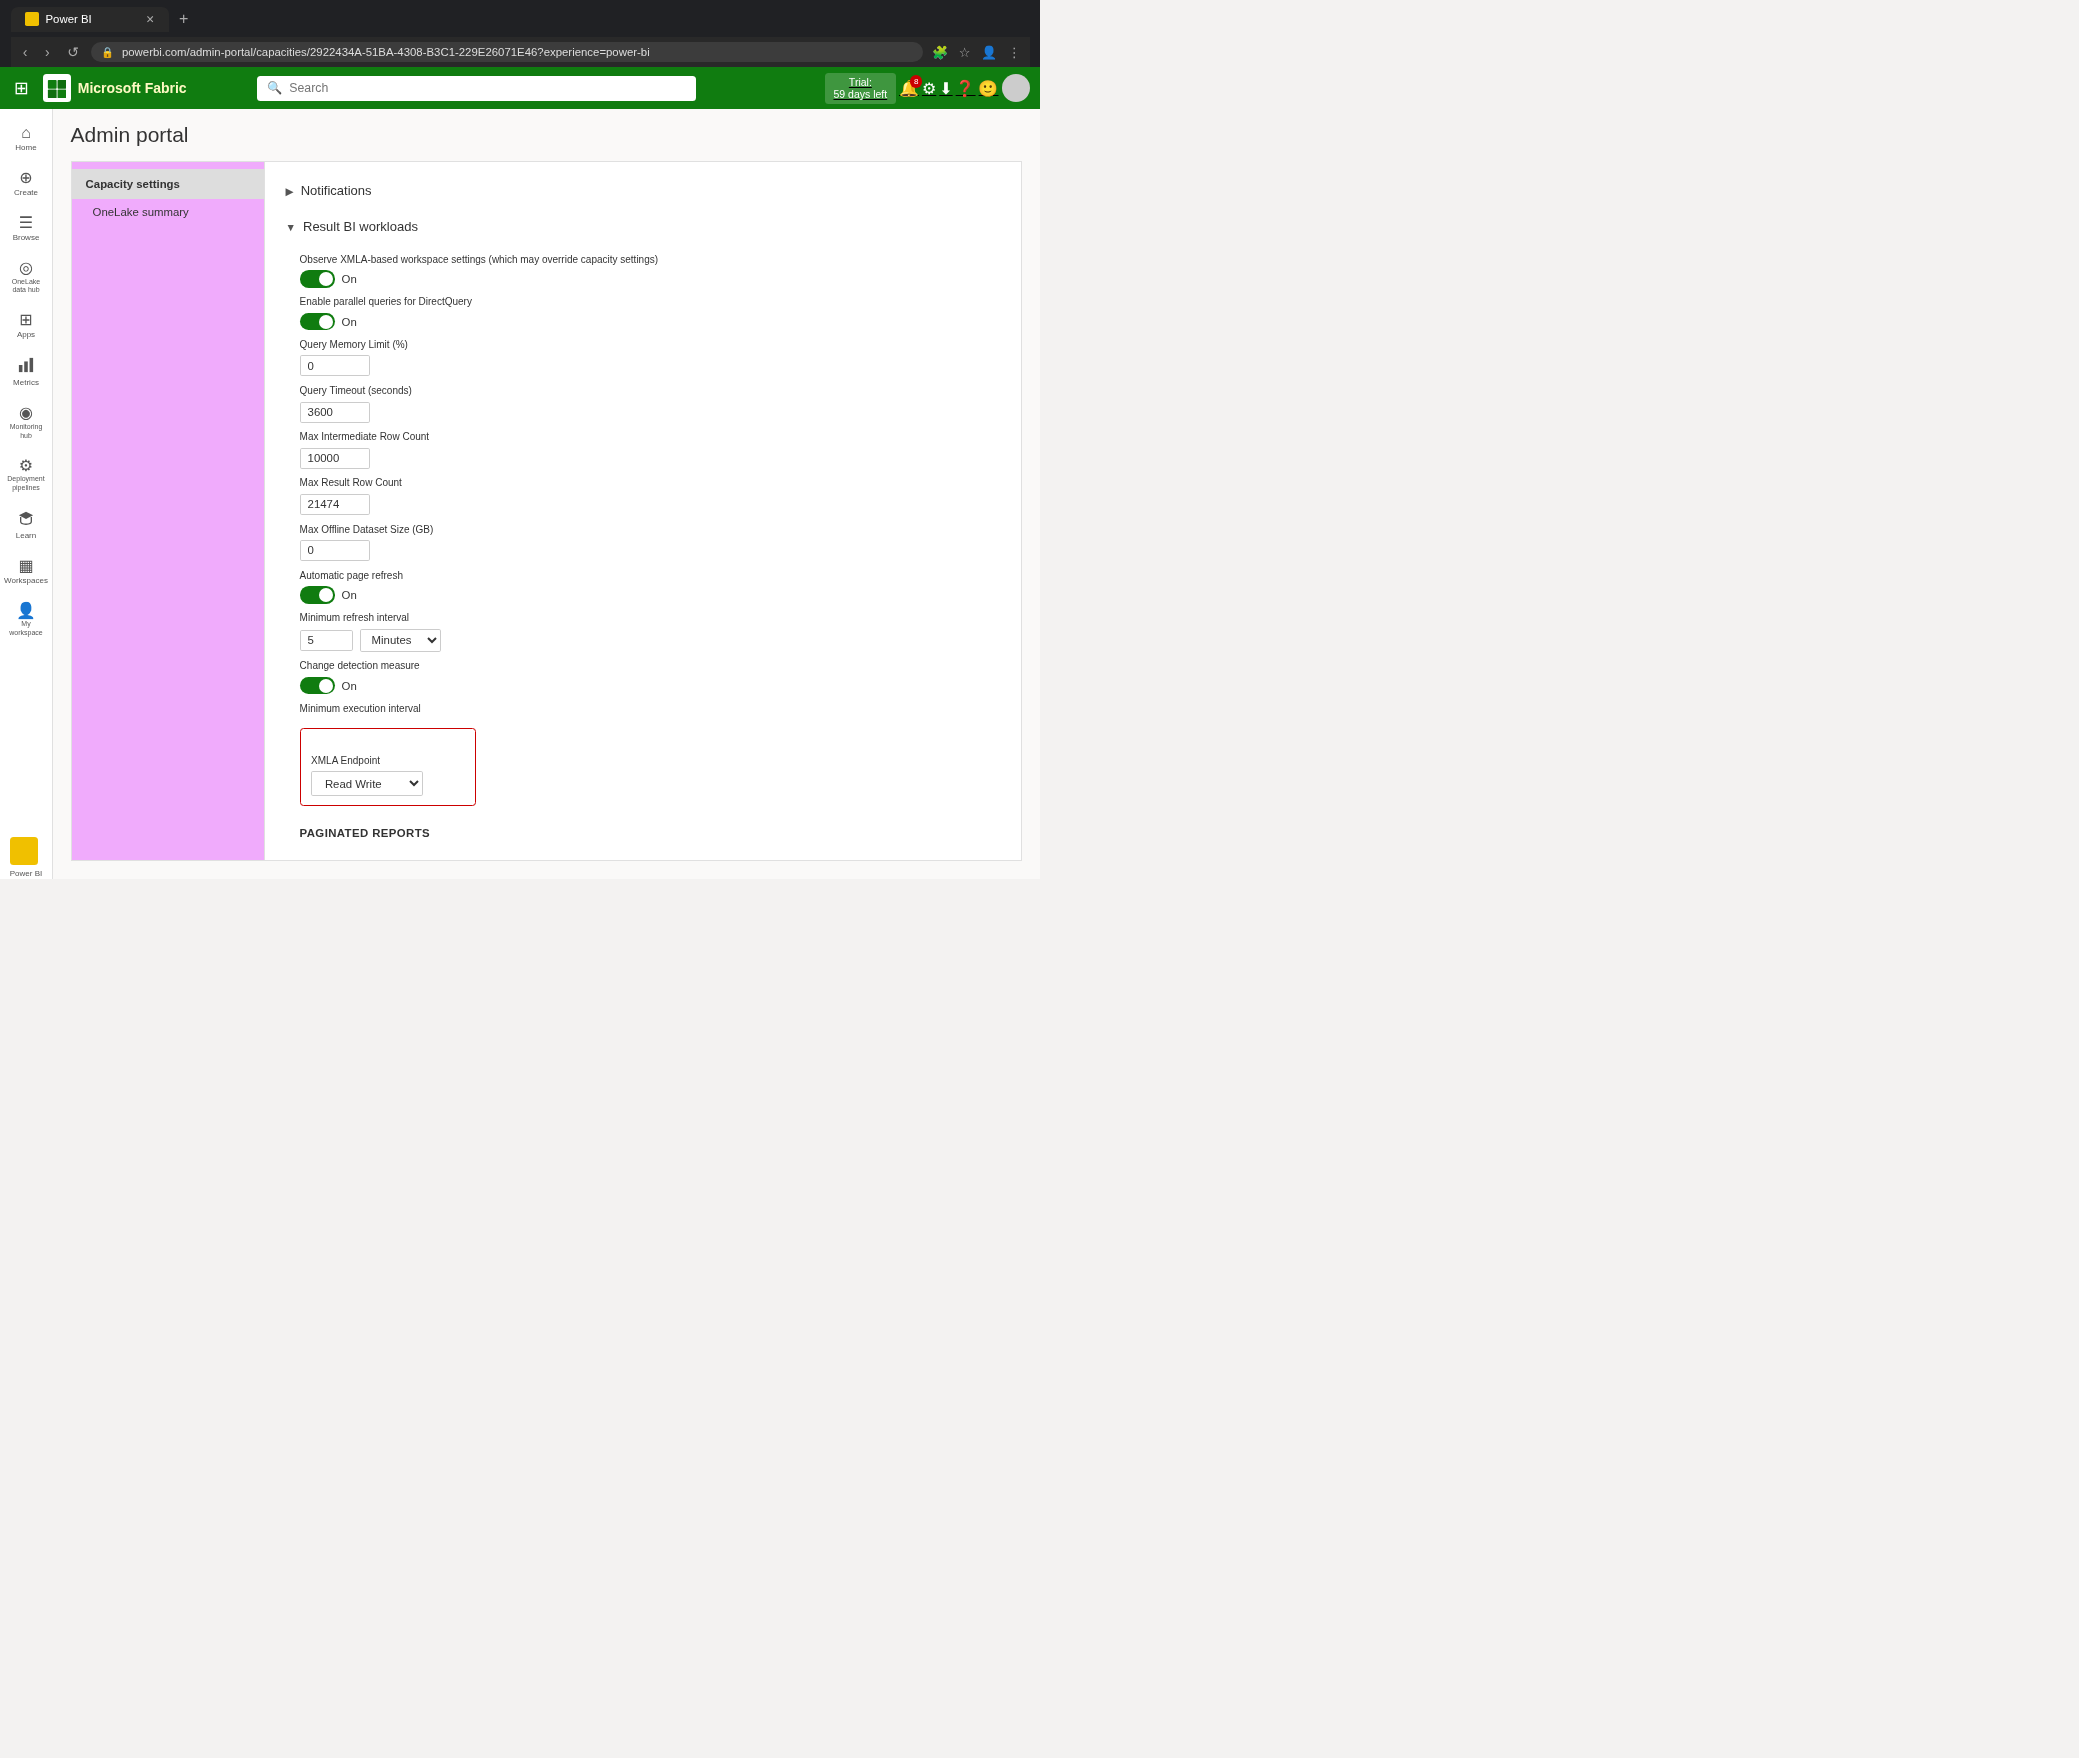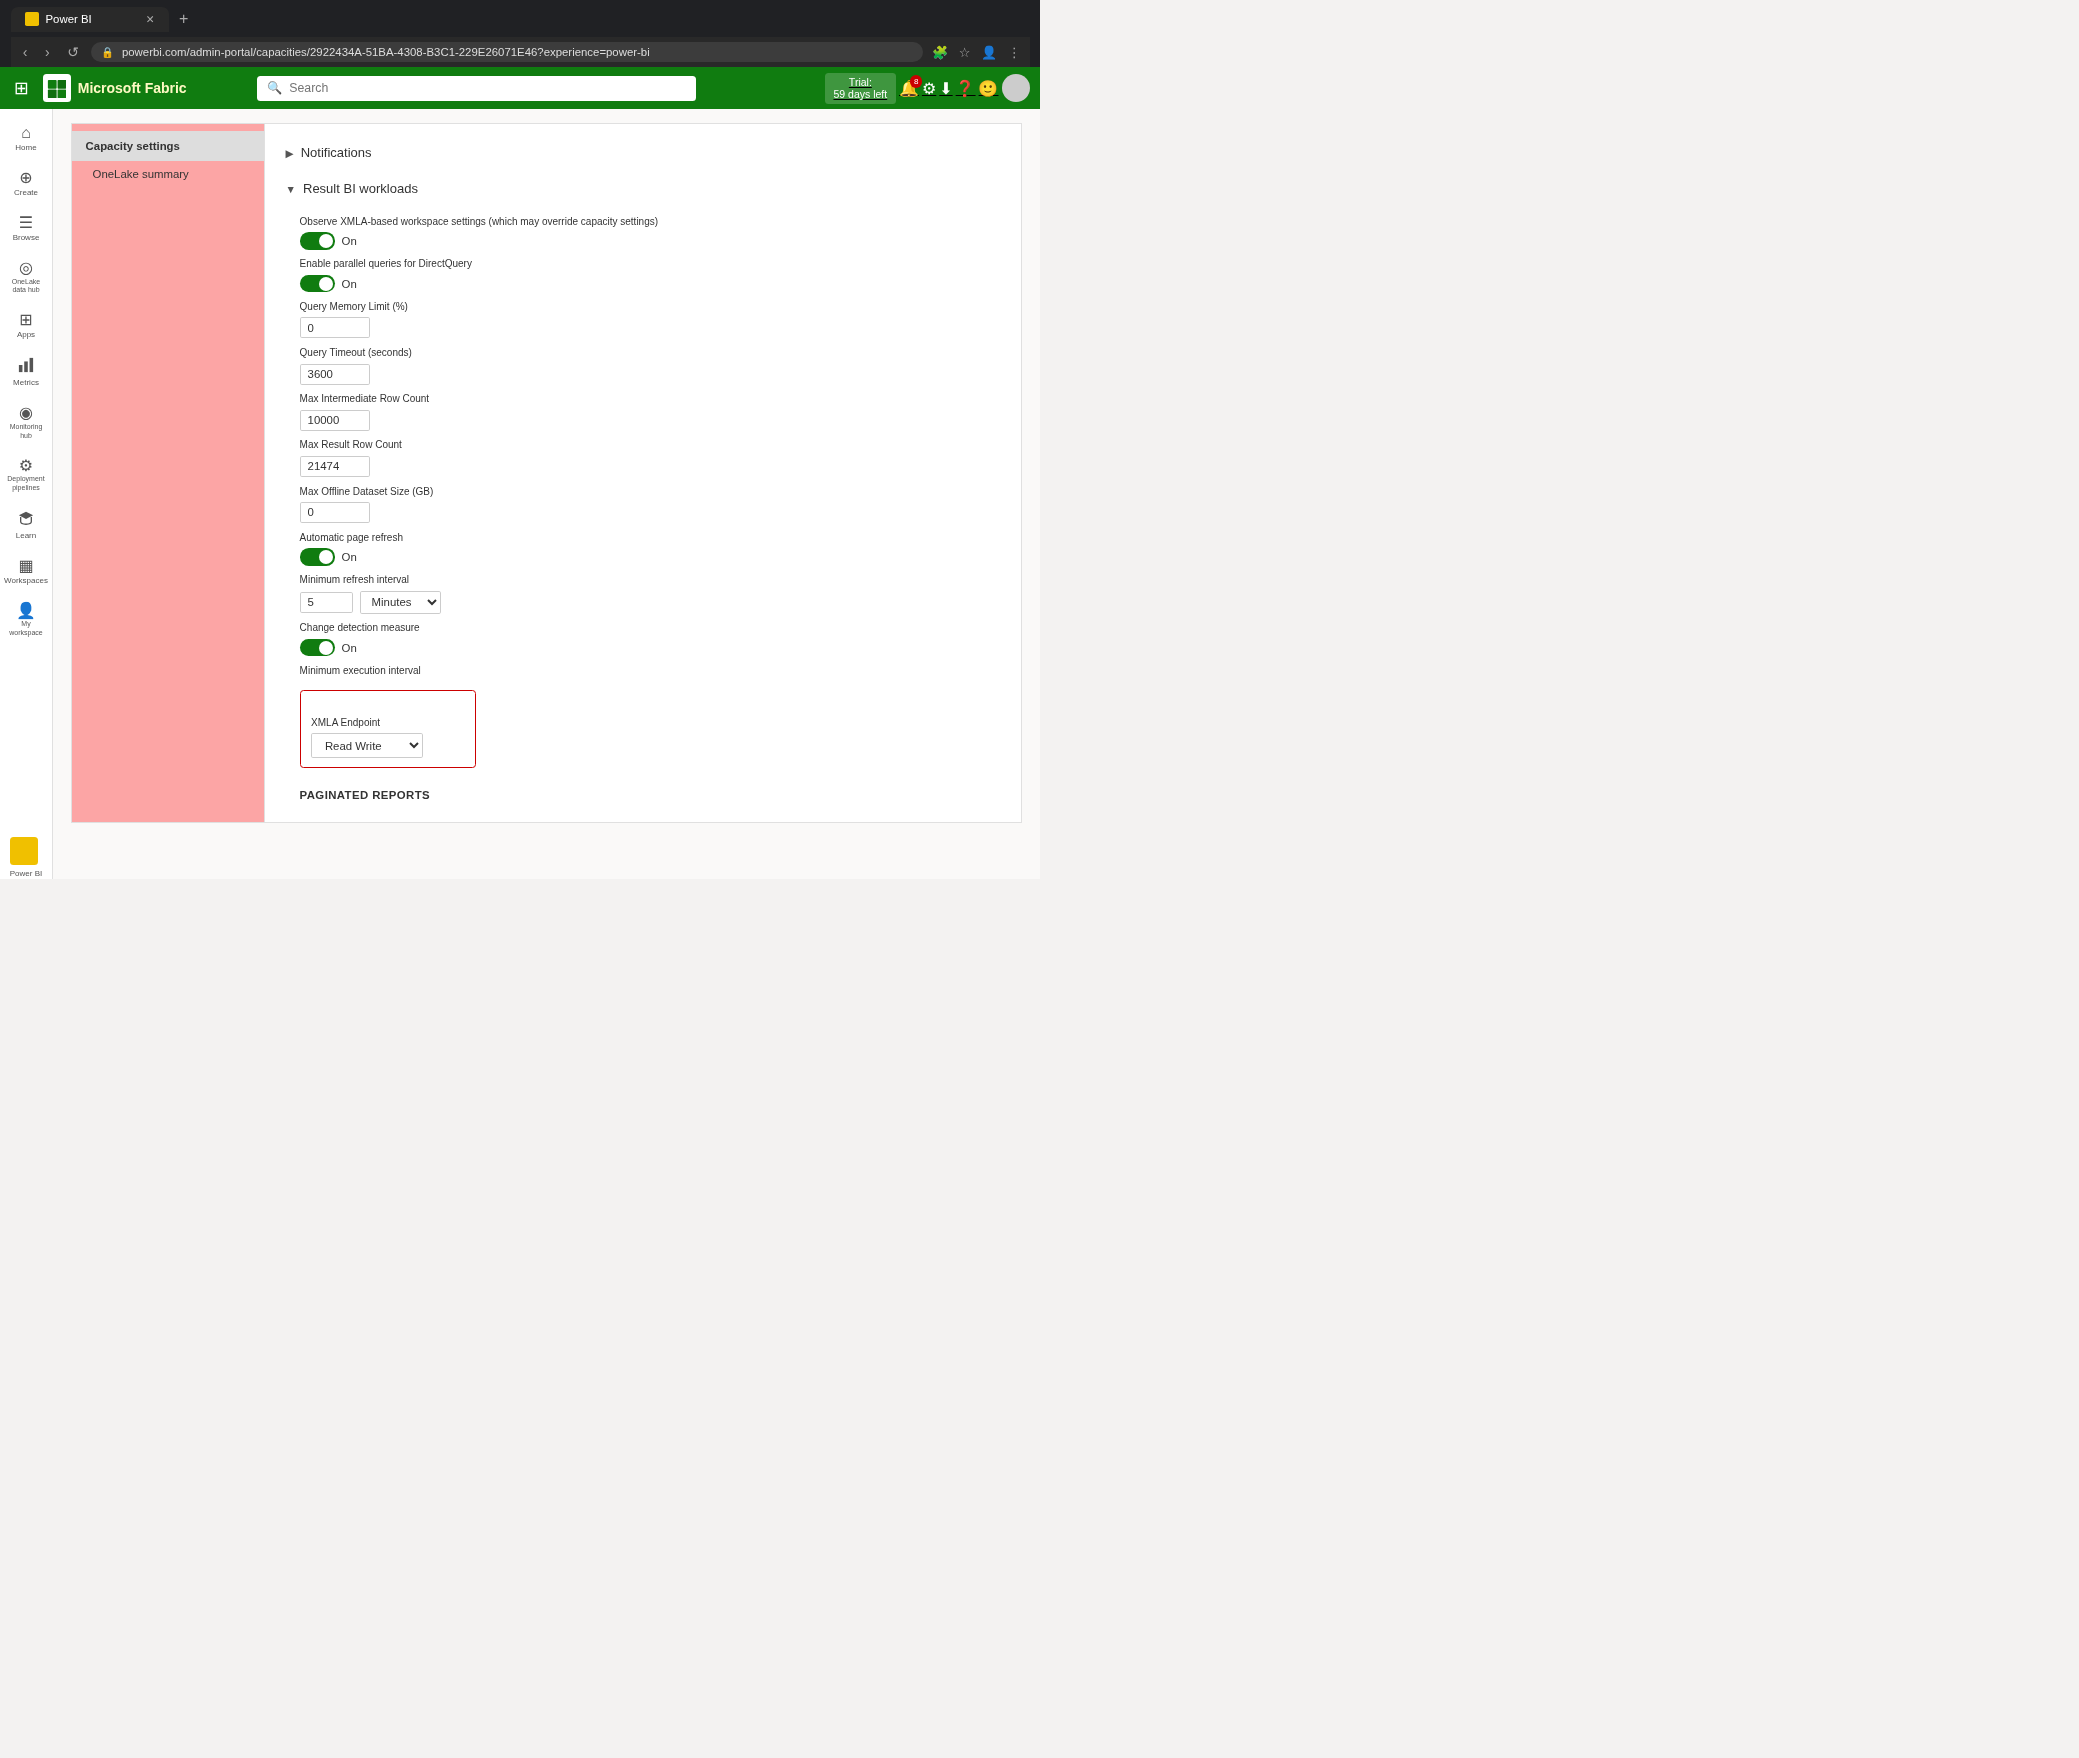--- a/index.html
+++ b/index.html
@@ -225,21 +225,21 @@
     .admin-title {
       font-size: 21px;
       font-weight: 300;
       color: #333;
       margin-bottom: 14px;
     }
 
     
     .admin-nav-panel {
       width: 193px;
-      background: #fca5a5;
+      background: #f0abfc;
       border-right: 0.9px solid #e0e0e0;
       padding: 7px 0;
       flex-shrink: 0;
     }
     .admin-nav-item {
       padding: 8.8px 14px;
       cursor: pointer;
       font-size: 11.4px;
       color: #333;
       background: #ddd;
@@ -530,20 +530,21 @@
           <rect x="14" y="4" width="4" height="18" fill="#f0c000" rx="1"></rect>
         </svg>
       </div>
       <span class="sidebar-label">Power BI</span>
     </div>
   </div>
 
   <div class="main-content">
 
     <div style="flex:1; padding: 14px 17.6px; overflow-y: auto; background: #faf9f8;">
+      <div class="admin-title">Admin portal</div>
       <div class="admin-body">
 
         <div class="admin-nav-panel">
           <div class="admin-nav-item">Capacity settings</div>
           <div class="admin-nav-sub-item">OneLake summary</div>
         </div>
 
         <div class="content-area">
 
           <div class="section-header">

